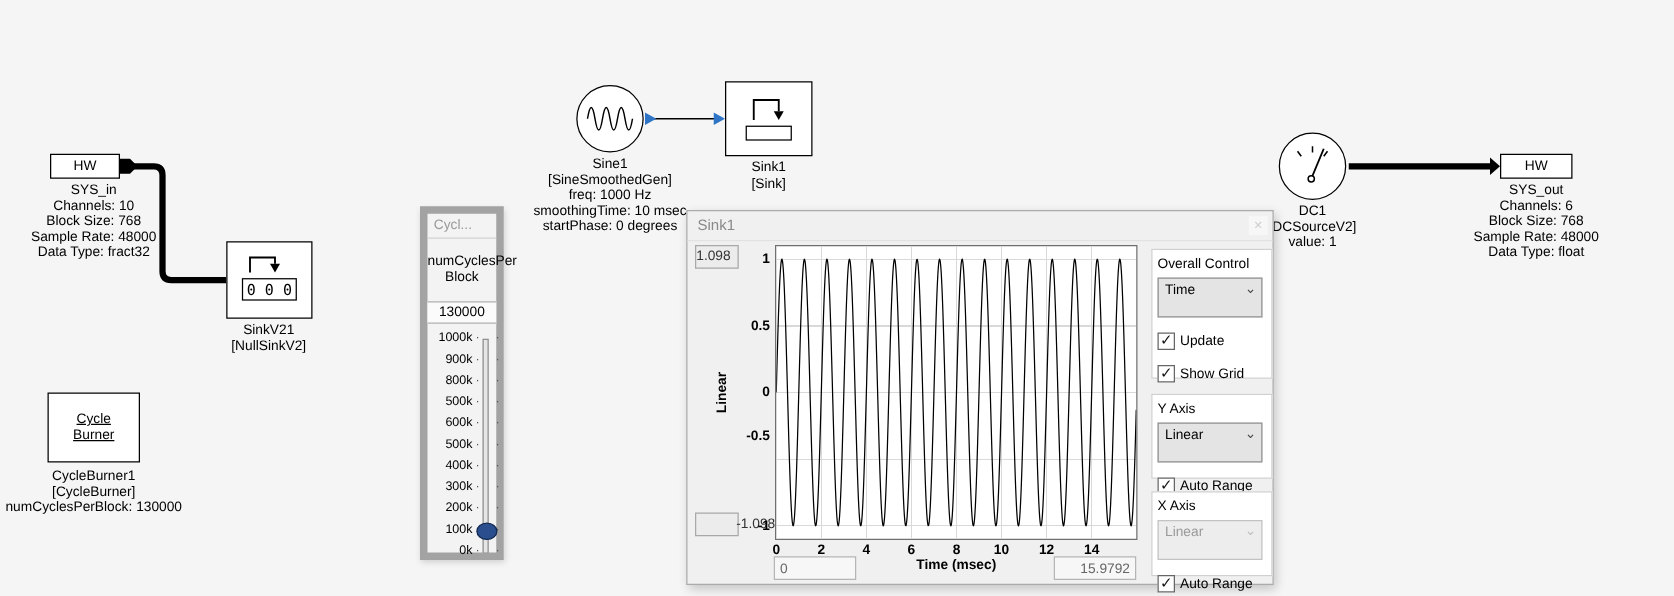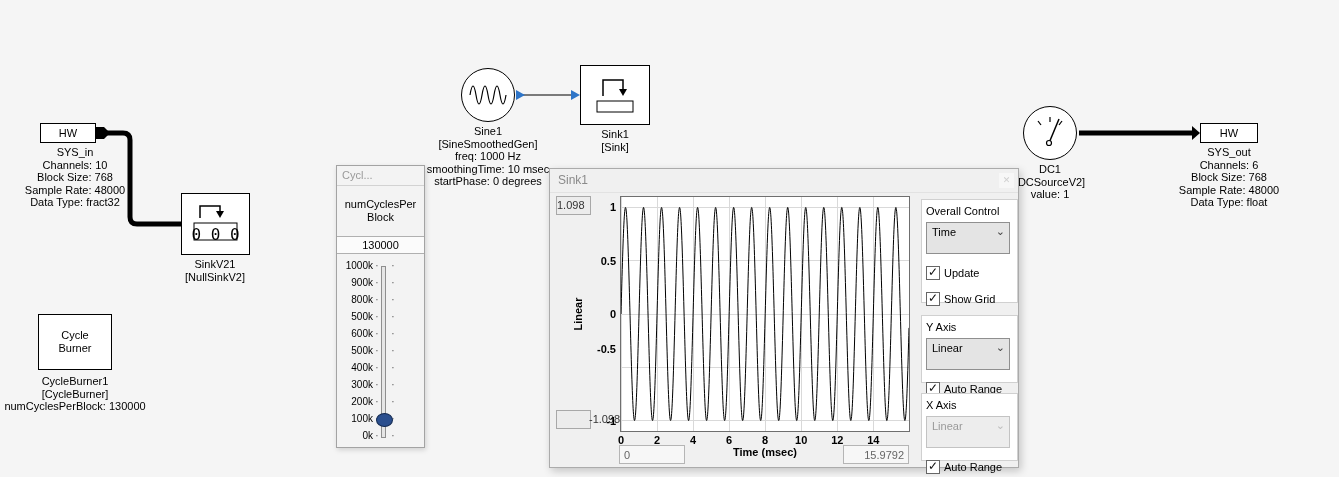--- a/index.html
+++ b/index.html
@@ -6,27 +6,27 @@
   .canvas{position:relative;width:1339px;height:477px;background:#f5f5f5;
           font-family:"Liberation Sans",sans-serif;color:#000;overflow:hidden;}
   .wires{position:absolute;left:0;top:0;z-index:1;}
   .block{position:absolute;background:#fff;border:1px solid #000;box-sizing:border-box;z-index:2;}
   .circle-block{position:absolute;width:54px;height:54px;border:1px solid #000;border-radius:50%;
                 background:#fff;box-sizing:border-box;z-index:2;}
   .caption{position:absolute;text-align:center;font-size:11px;line-height:12.5px;z-index:2;}
   .hwbox{position:absolute;width:56px;height:20px;background:#fff;border:1px solid #000;
          box-sizing:border-box;text-align:center;font-size:11px;line-height:18px;z-index:2;}
   .digits{position:absolute;left:0;right:0;top:31px;text-align:center;
-          font-family:"DejaVu Sans Mono",monospace;font-size:16px;}
+          font-family:"DejaVu Sans Mono",monospace;font-size:12px;}
   .cb-body{display:flex;flex-direction:column;align-items:center;justify-content:center;
-           height:100%;font-size:11px;line-height:13px;}
+           height:100%;font-size:11px;line-height:13px;text-decoration:underline;}
 
   
-  .panel{position:absolute;left:336px;top:165px;width:89px;height:283px;background:#f3f3f3;
-         border:1px solid #a3a3a3;box-sizing:border-box;z-index:4;box-shadow:1px 2px 5px rgba(0,0,0,.15);}
+  .panel{position:absolute;left:336px;top:165px;width:67px;height:283px;background:#f3f3f3;
+         border:6px solid #a3a3a3;box-sizing:border-box;z-index:4;box-shadow:1px 2px 5px rgba(0,0,0,.15);}
   .panel-title{height:19px;border-bottom:1px solid #d2d2d2;font-size:11px;line-height:19px;
                padding-left:5px;color:#9a9a9a;}
   .panel-label{position:absolute;left:0;right:0;top:32px;text-align:center;font-size:11px;line-height:13px;}
   .panel-value{position:absolute;left:0;right:0;top:70px;height:16px;line-height:16px;text-align:center;
                font-size:11px;border-top:1px solid #b0b0b0;border-bottom:1px solid #b0b0b0;background:#fbfbfb;}
   .slider-track{position:absolute;left:44px;top:100px;width:3px;height:170px;background:#e6e6e6;
                 border:1px solid #8f8f8f;}
   .slider-ticks{position:absolute;left:0;top:94px;width:64px;height:182px;display:flex;
                 flex-direction:column;justify-content:space-between;}
   .srow{display:grid;grid-template-columns:36px 8px 8px 8px;height:12px;font-size:10px;line-height:12px;}

